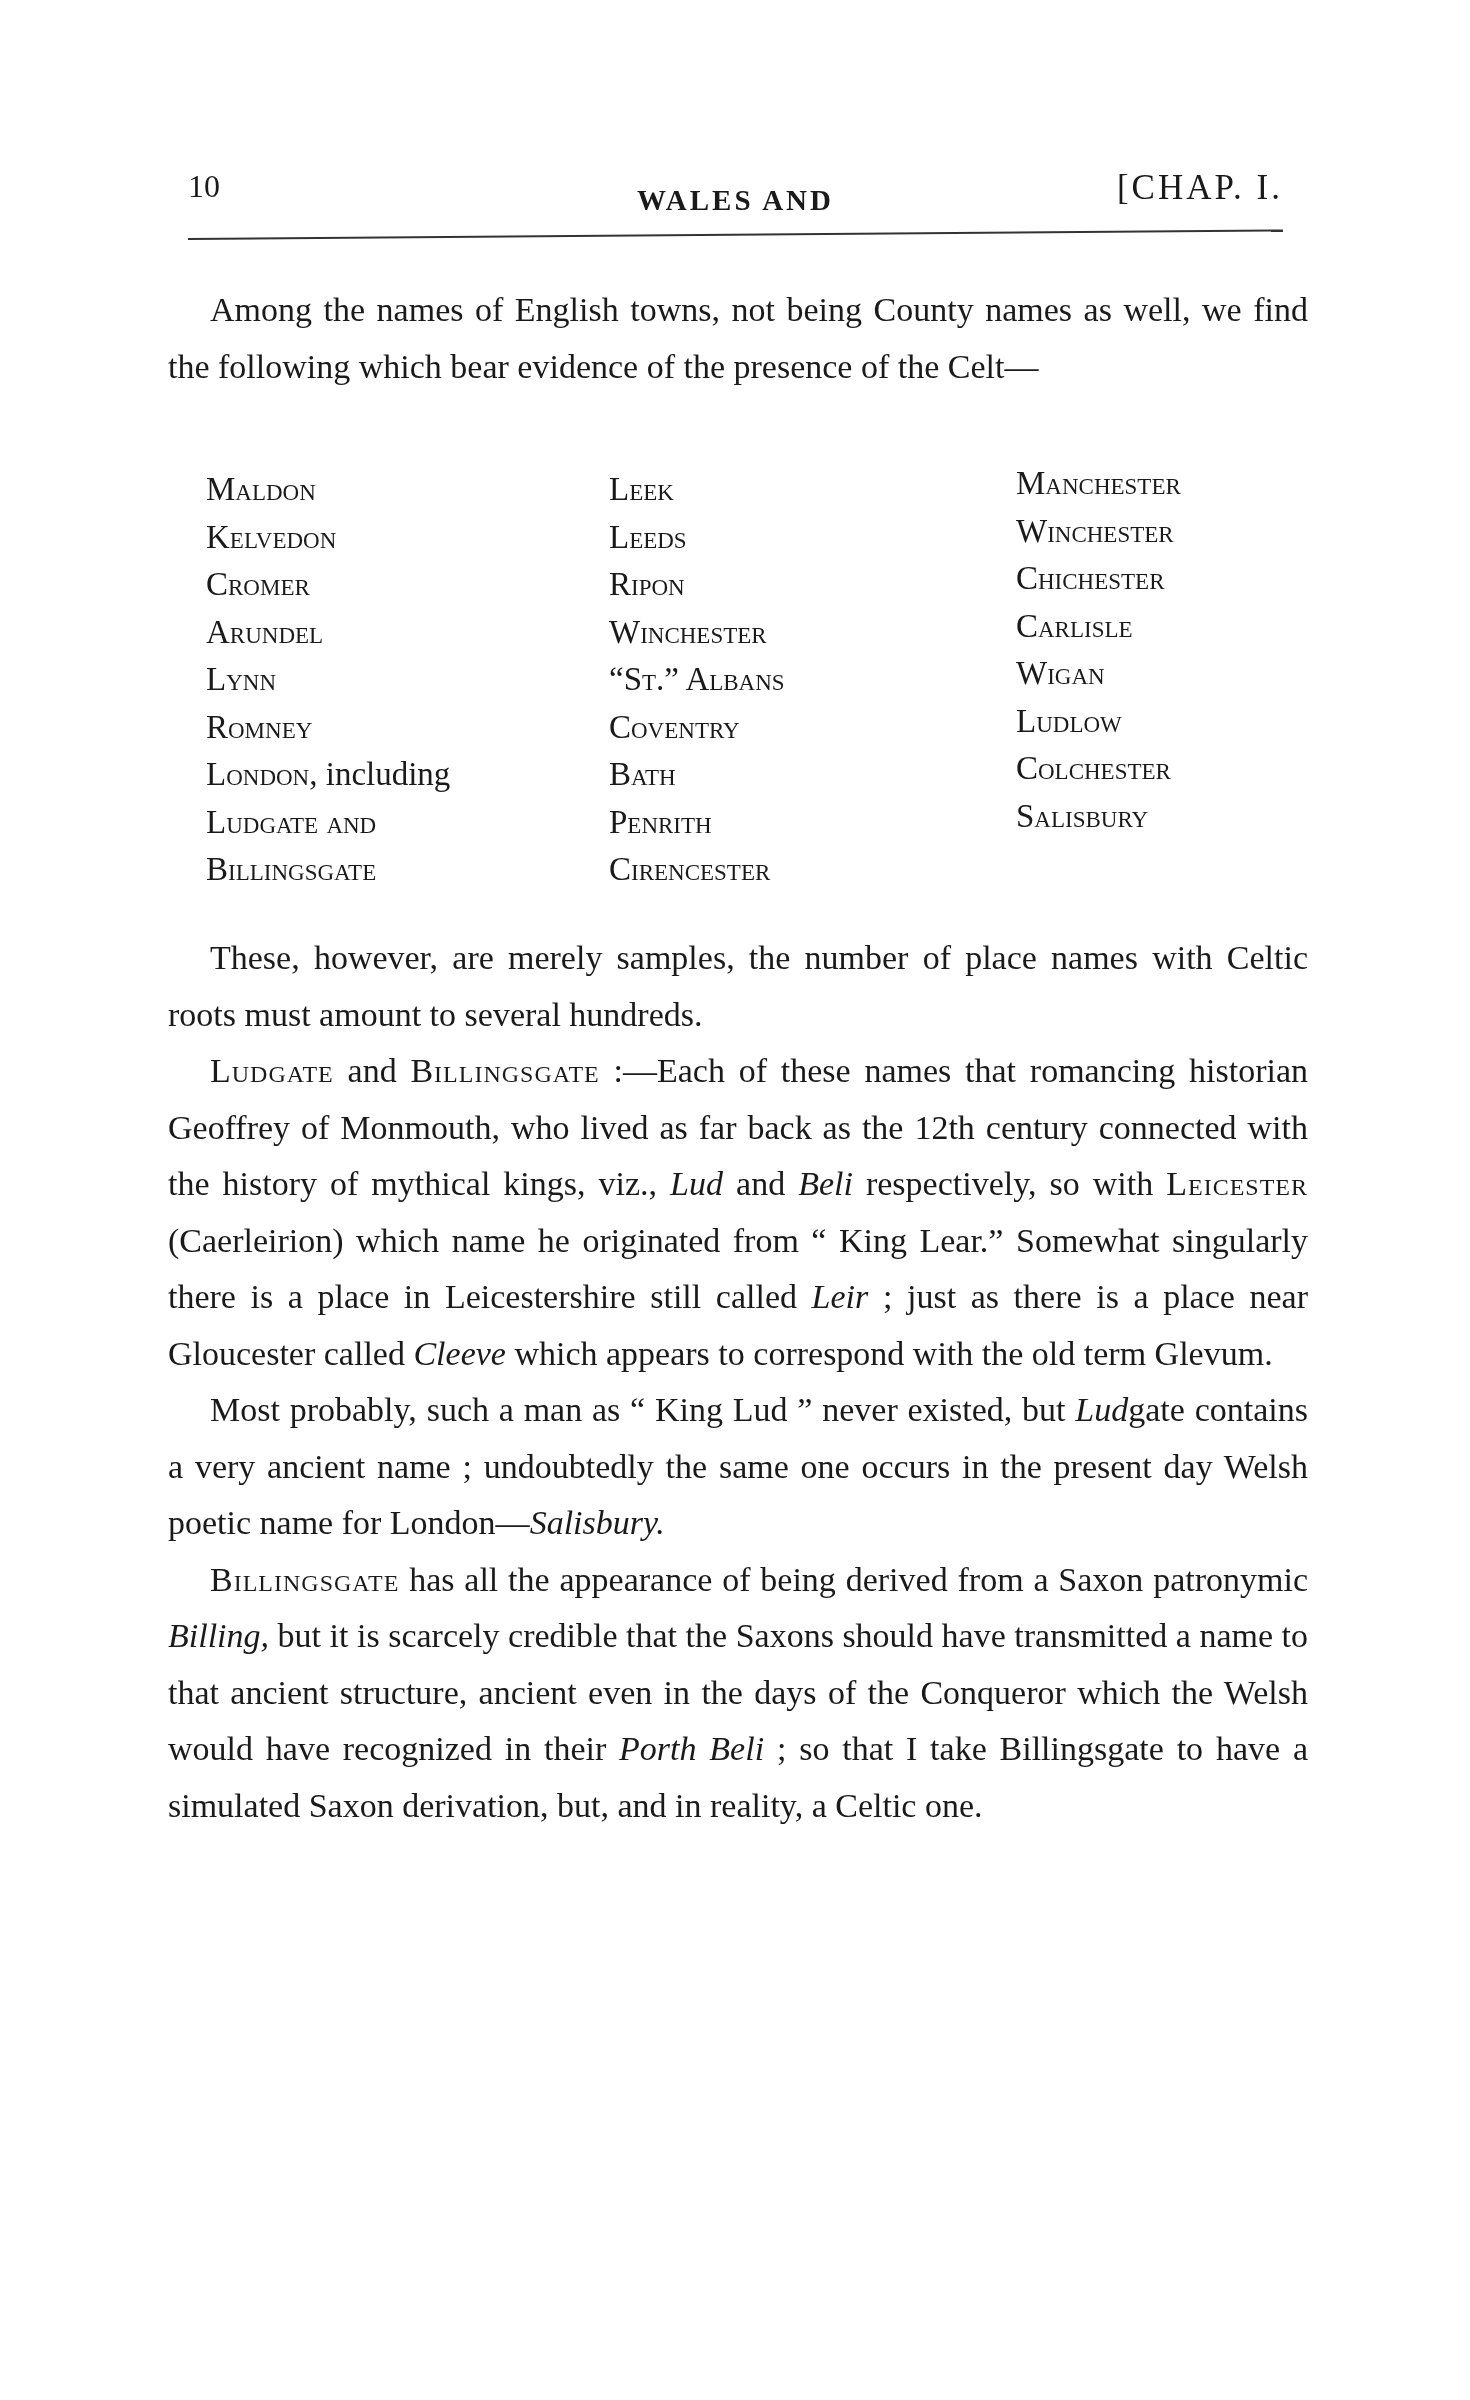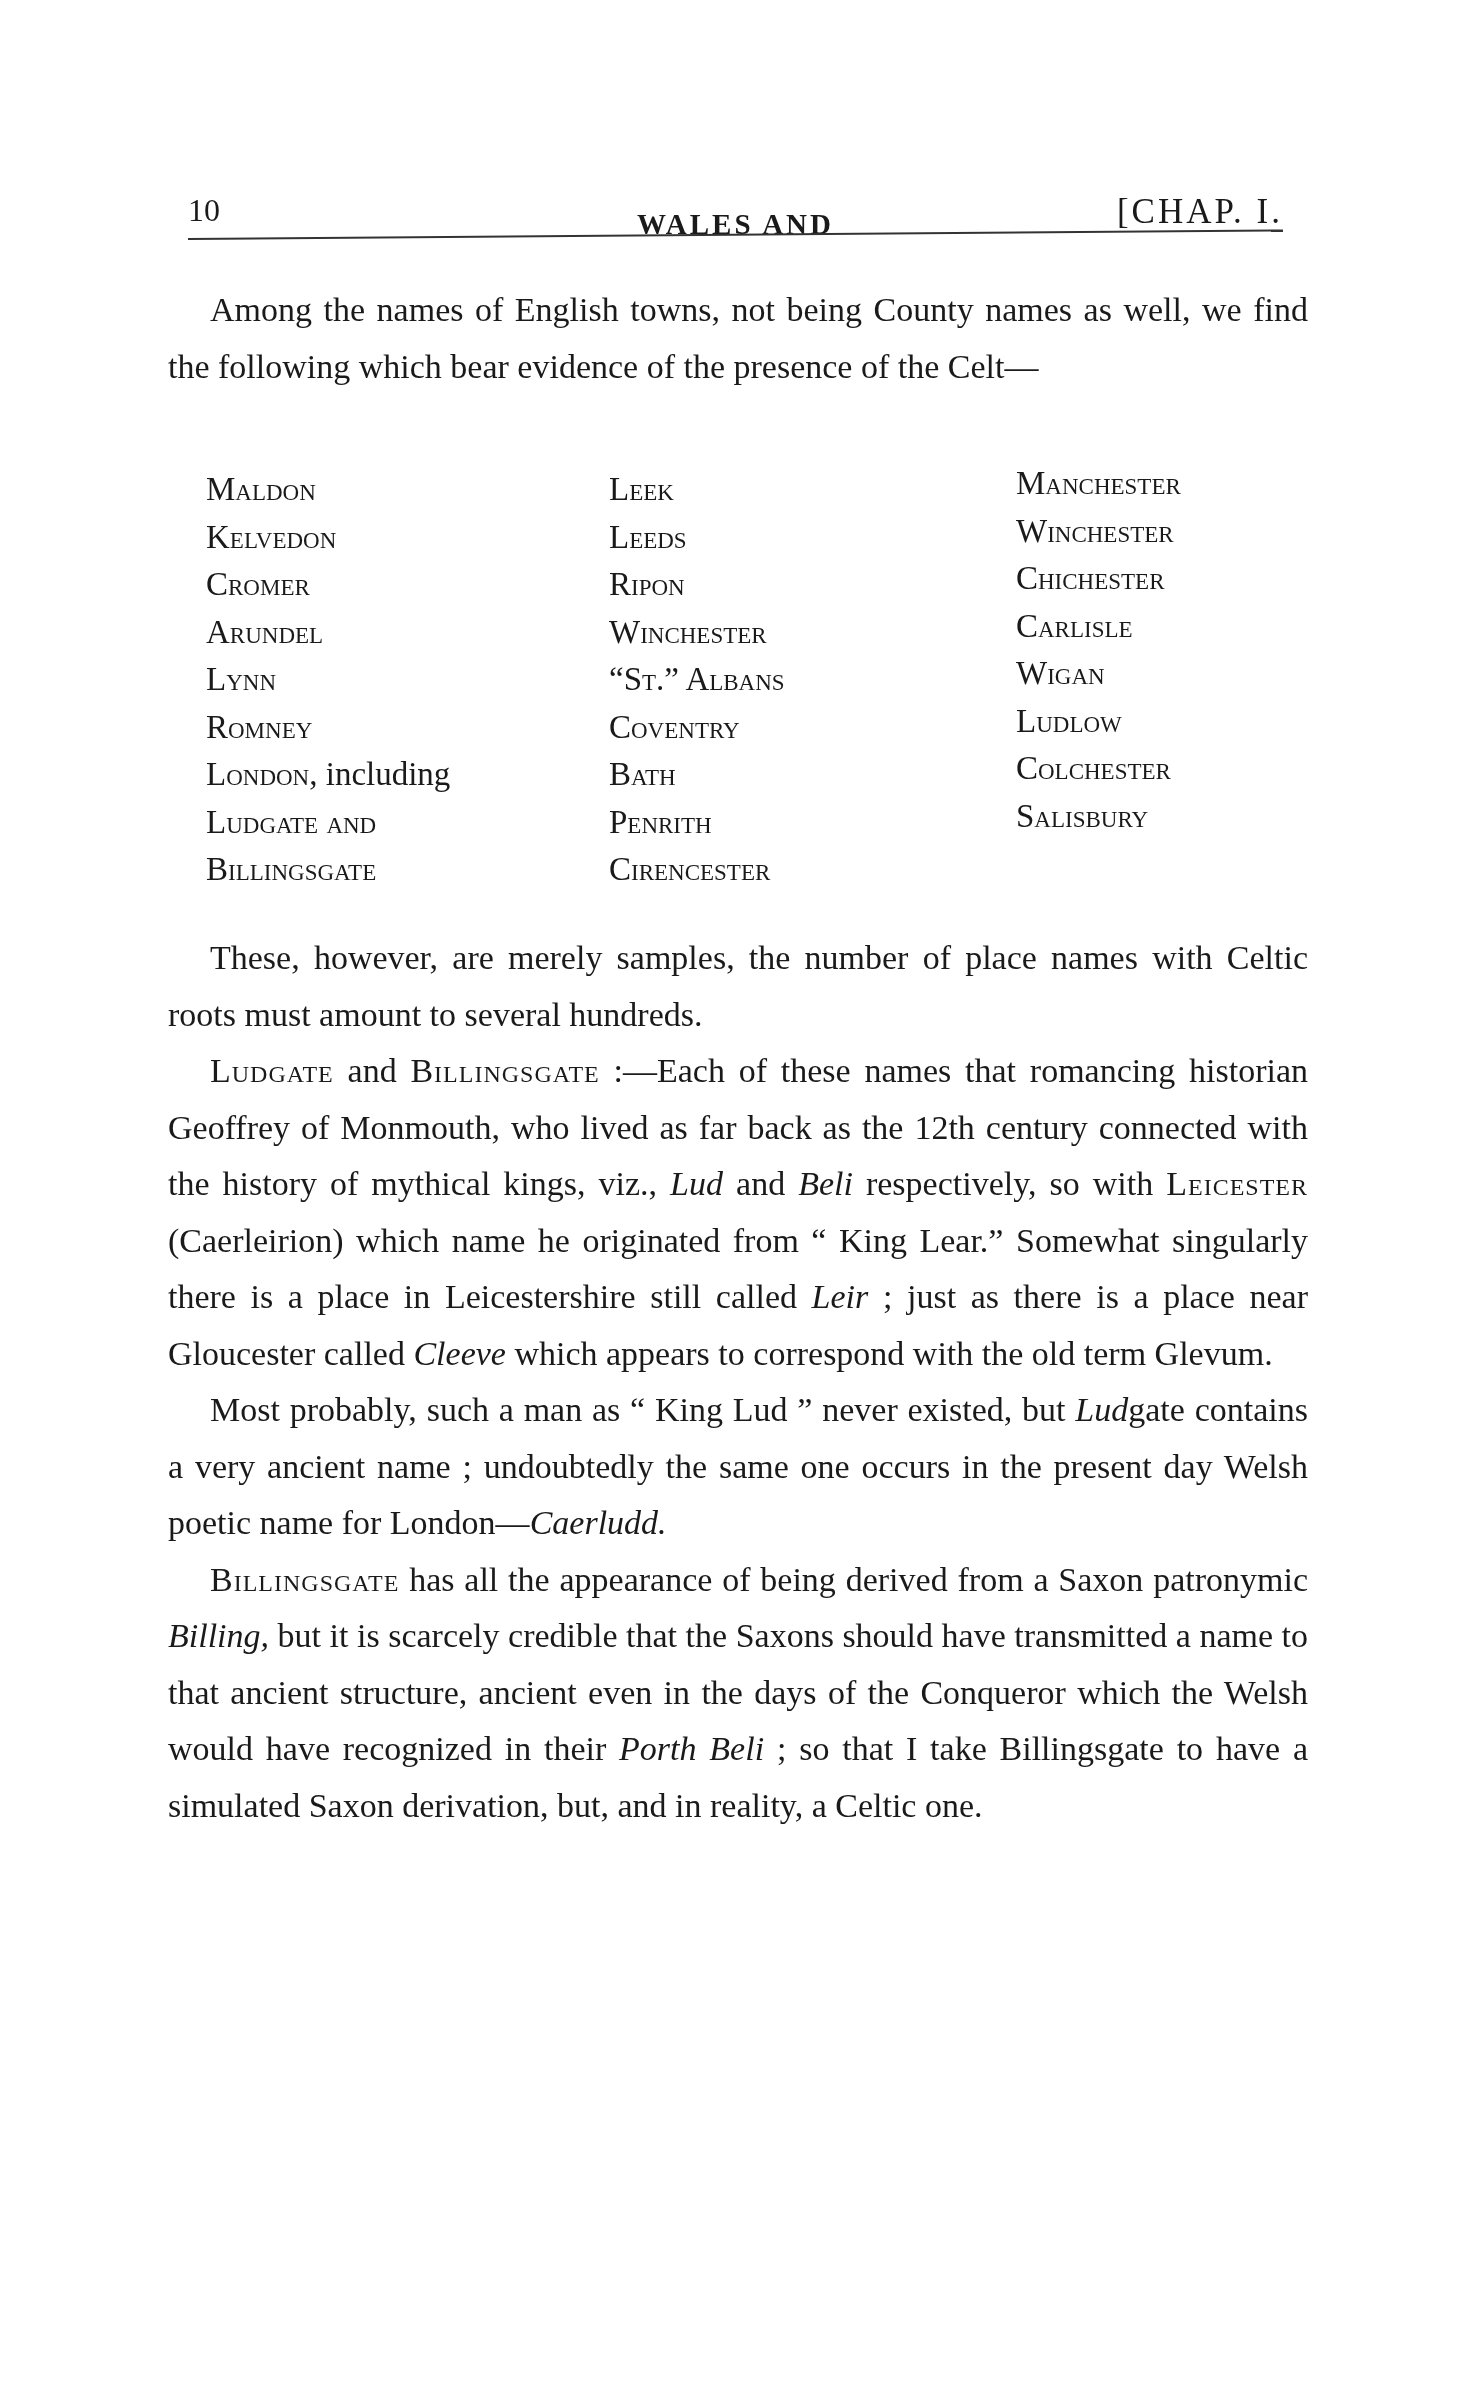--- a/index.html
+++ b/index.html
@@ -1,20 +1,20 @@
 <!DOCTYPE html>
 <html><head>
 <meta charset="utf-8">
 <style>
   html, body { margin: 0; padding: 0; background: #ffffff; }
   body { width: 1470px; height: 2400px; position: relative; overflow: hidden;
          font-family: "DejaVu Serif", "Liberation Serif", serif; color: #1a1a1a; }
   .page { position: absolute; left: 0; top: 0; width: 1470px; height: 2400px; }
   .header { position: absolute; top: 168px; left: 188px; width: 1095px; height: 50px;
-            font-family: "Liberation Serif", serif; font-size: 32px; margin-top: 24px; }
+            font-family: "Liberation Serif", serif; font-size: 32px; }
   .pageno { position: absolute; left: 0; top: 0; }
   .running-title { position: absolute; left: 0; right: 0; top: 16px; text-align: center;
                    letter-spacing: 3px; font-weight: bold; font-size: 29px; }
   .chap { position: absolute; right: 0; top: 0; letter-spacing: 3px; font-size: 35px; }
   .rule { position: absolute; top: 238px; left: 188px; width: 1095px; height: 2px; background: #333;
           transform: rotate(-0.45deg); transform-origin: left; }
   .text { position: absolute; left: 168px; width: 1140px; font-family: "Liberation Serif", serif;
           font-size: 34px; line-height: 56.5px; text-align: justify; }
   .text p { margin: 0; }
   .indent { text-indent: 42px; }
@@ -76,18 +76,18 @@
       <div>Colchester</div>
       <div>Salisbury</div>
     </div>
   </div>
 
   <div class="text" style="top:930px;">
     <p class="indent">These, however, are merely samples, the number of place names with Celtic roots must amount to several hundreds.</p>
 
     <p class="indent"><span class="sc">Ludgate</span><span> and </span><span class="sc">Billingsgate</span><span> :—Each of these names that romancing historian Geoffrey of Monmouth, who lived as far back as the 12th century connected with the history of mythical kings, viz., </span><i>Lud</i><span> and </span><i>Beli</i><span> respectively, so with </span><span class="sc">Leicester</span><span> (Caerleirion) which name he originated from “ King Lear.”  Somewhat singularly there is a place in Leicestershire still called </span><i>Leir</i><span> ; just as there is a place near Gloucester called </span><i>Cleeve</i><span> which appears to correspond with the old term Glevum.</span></p>
 
-    <p class="indent"><span>Most probably, such a man as “ King Lud ” never existed, but </span><i>Lud</i><span>gate contains a very ancient name ; undoubtedly the same one occurs in the present day Welsh poetic name for London—</span><i>Caerludd.</i></p>
+    <p class="indent"><span>Most probably, such a man as “ King Lud ” never existed, but </span><i>Lud</i><span>gate contains a very ancient name ; undoubtedly the same one occurs in the present day Welsh poetic name for London—</span><i>Salisbury.</i></p>
 
     <p class="indent"><span class="sc">Billingsgate</span><span> has all the appearance of being derived from a Saxon patronymic </span><i>Billing,</i><span> but it is scarcely credible that the Saxons should have transmitted a name to that ancient structure, ancient even in the days of the Conqueror which the Welsh would have recognized in their </span><i>Porth Beli</i><span> ; so that I take Billingsgate to have a simulated Saxon derivation, but, and in reality, a Celtic one.</span></p>
   </div>
 
 </div>
 
 </body></html>

